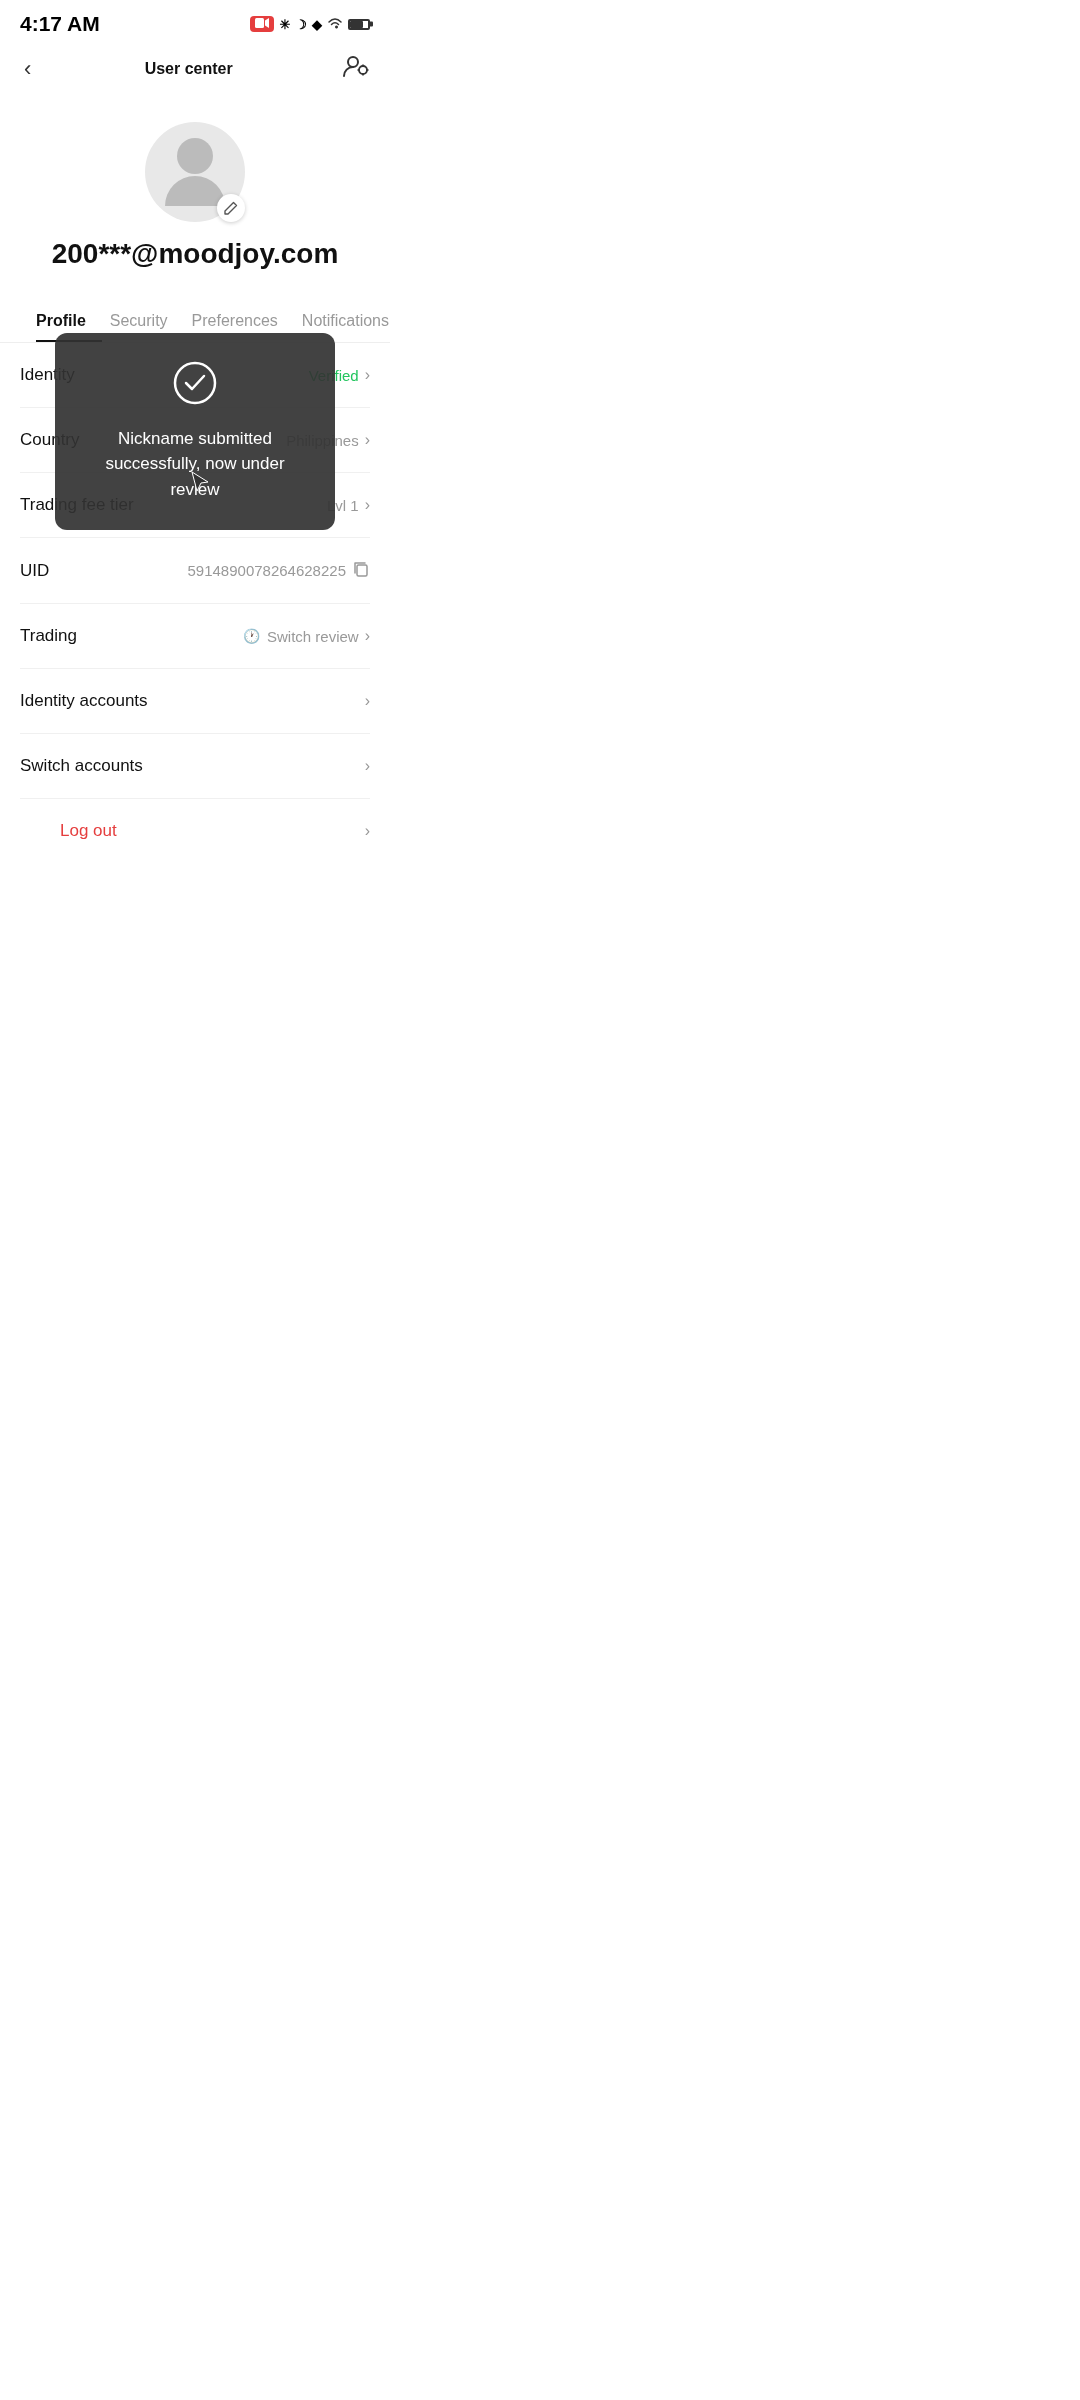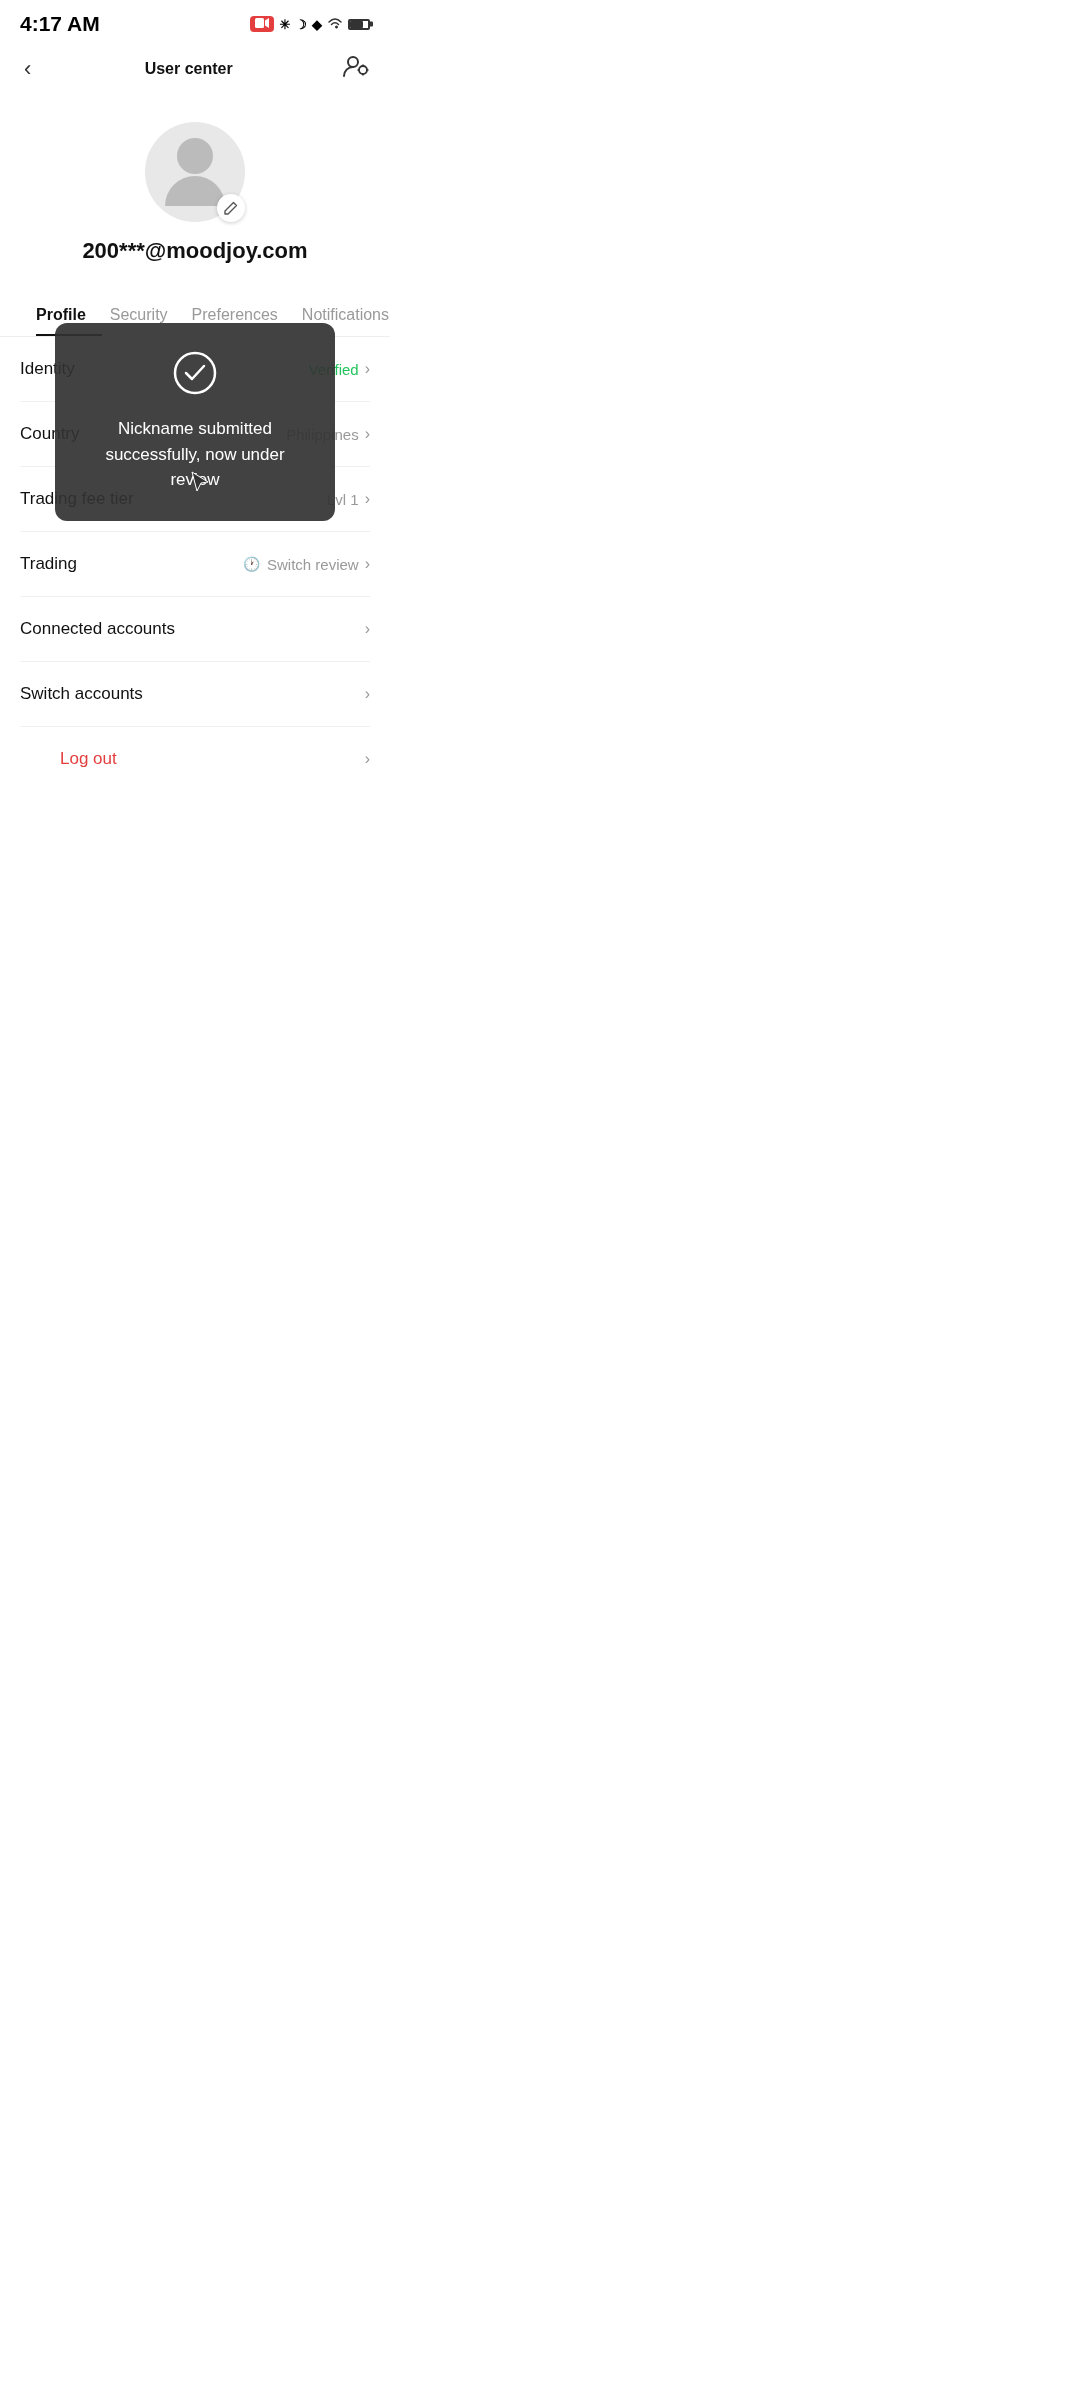--- a/index.html
+++ b/index.html
@@ -142,21 +142,21 @@
       display: flex;
       align-items: center;
       justify-content: center;
       box-shadow: 0 1px 4px rgba(0,0,0,0.2);
       cursor: pointer;
       font-size: 14px;
       color: #555;
     }
     .user-email {
       margin-top: 16px;
-      font-size: 22px;
+      font-size: 28px;
       font-weight: 700;
       color: #111;
     }
 
     
     .tabs {
       display: flex;
       border-bottom: 1px solid #eee;
       padding: 0 36px;
       overflow-x: auto;
@@ -364,32 +364,44 @@
   </div>
 
   <div class="profile-item">
     <span class="profile-label">Trading fee tier</span>
     <div class="profile-value">
       <span>Lvl 1</span>
       <span class="chevron">›</span>
     </div>
   </div>
 
+  <div class="profile-item">
+    <span class="profile-label">UID</span>
+    <div class="profile-value">
+      <span>5914890078264628225</span>
+      <span class="uid-copy">
+        <svg width="18" height="18" viewBox="0 0 18 18" fill="none">
+          <rect x="5" y="5" width="10" height="11" rx="1.5" stroke="#999" stroke-width="1.5"></rect>
+          <path d="M3 13V3h10" stroke="#999" stroke-width="1.5" stroke-linecap="round" stroke-linejoin="round"></path>
+        </svg>
+      </span>
+    </div>
+  </div>
 
   <div class="profile-item">
     <span class="profile-label">Trading</span>
     <div class="profile-value">
       <span class="clock-icon">🕐</span>
       <span>Switch review</span>
       <span class="chevron">›</span>
     </div>
   </div>
 
   <div class="profile-item">
-    <span class="profile-label">Connected accounts</span>
+    <span class="profile-label">Identity accounts</span>
     <div class="profile-value">
       <span class="chevron">›</span>
     </div>
   </div>
 
   <div class="profile-item">
     <span class="profile-label">Switch accounts</span>
     <div class="profile-value">
       <span class="chevron">›</span>
     </div>

